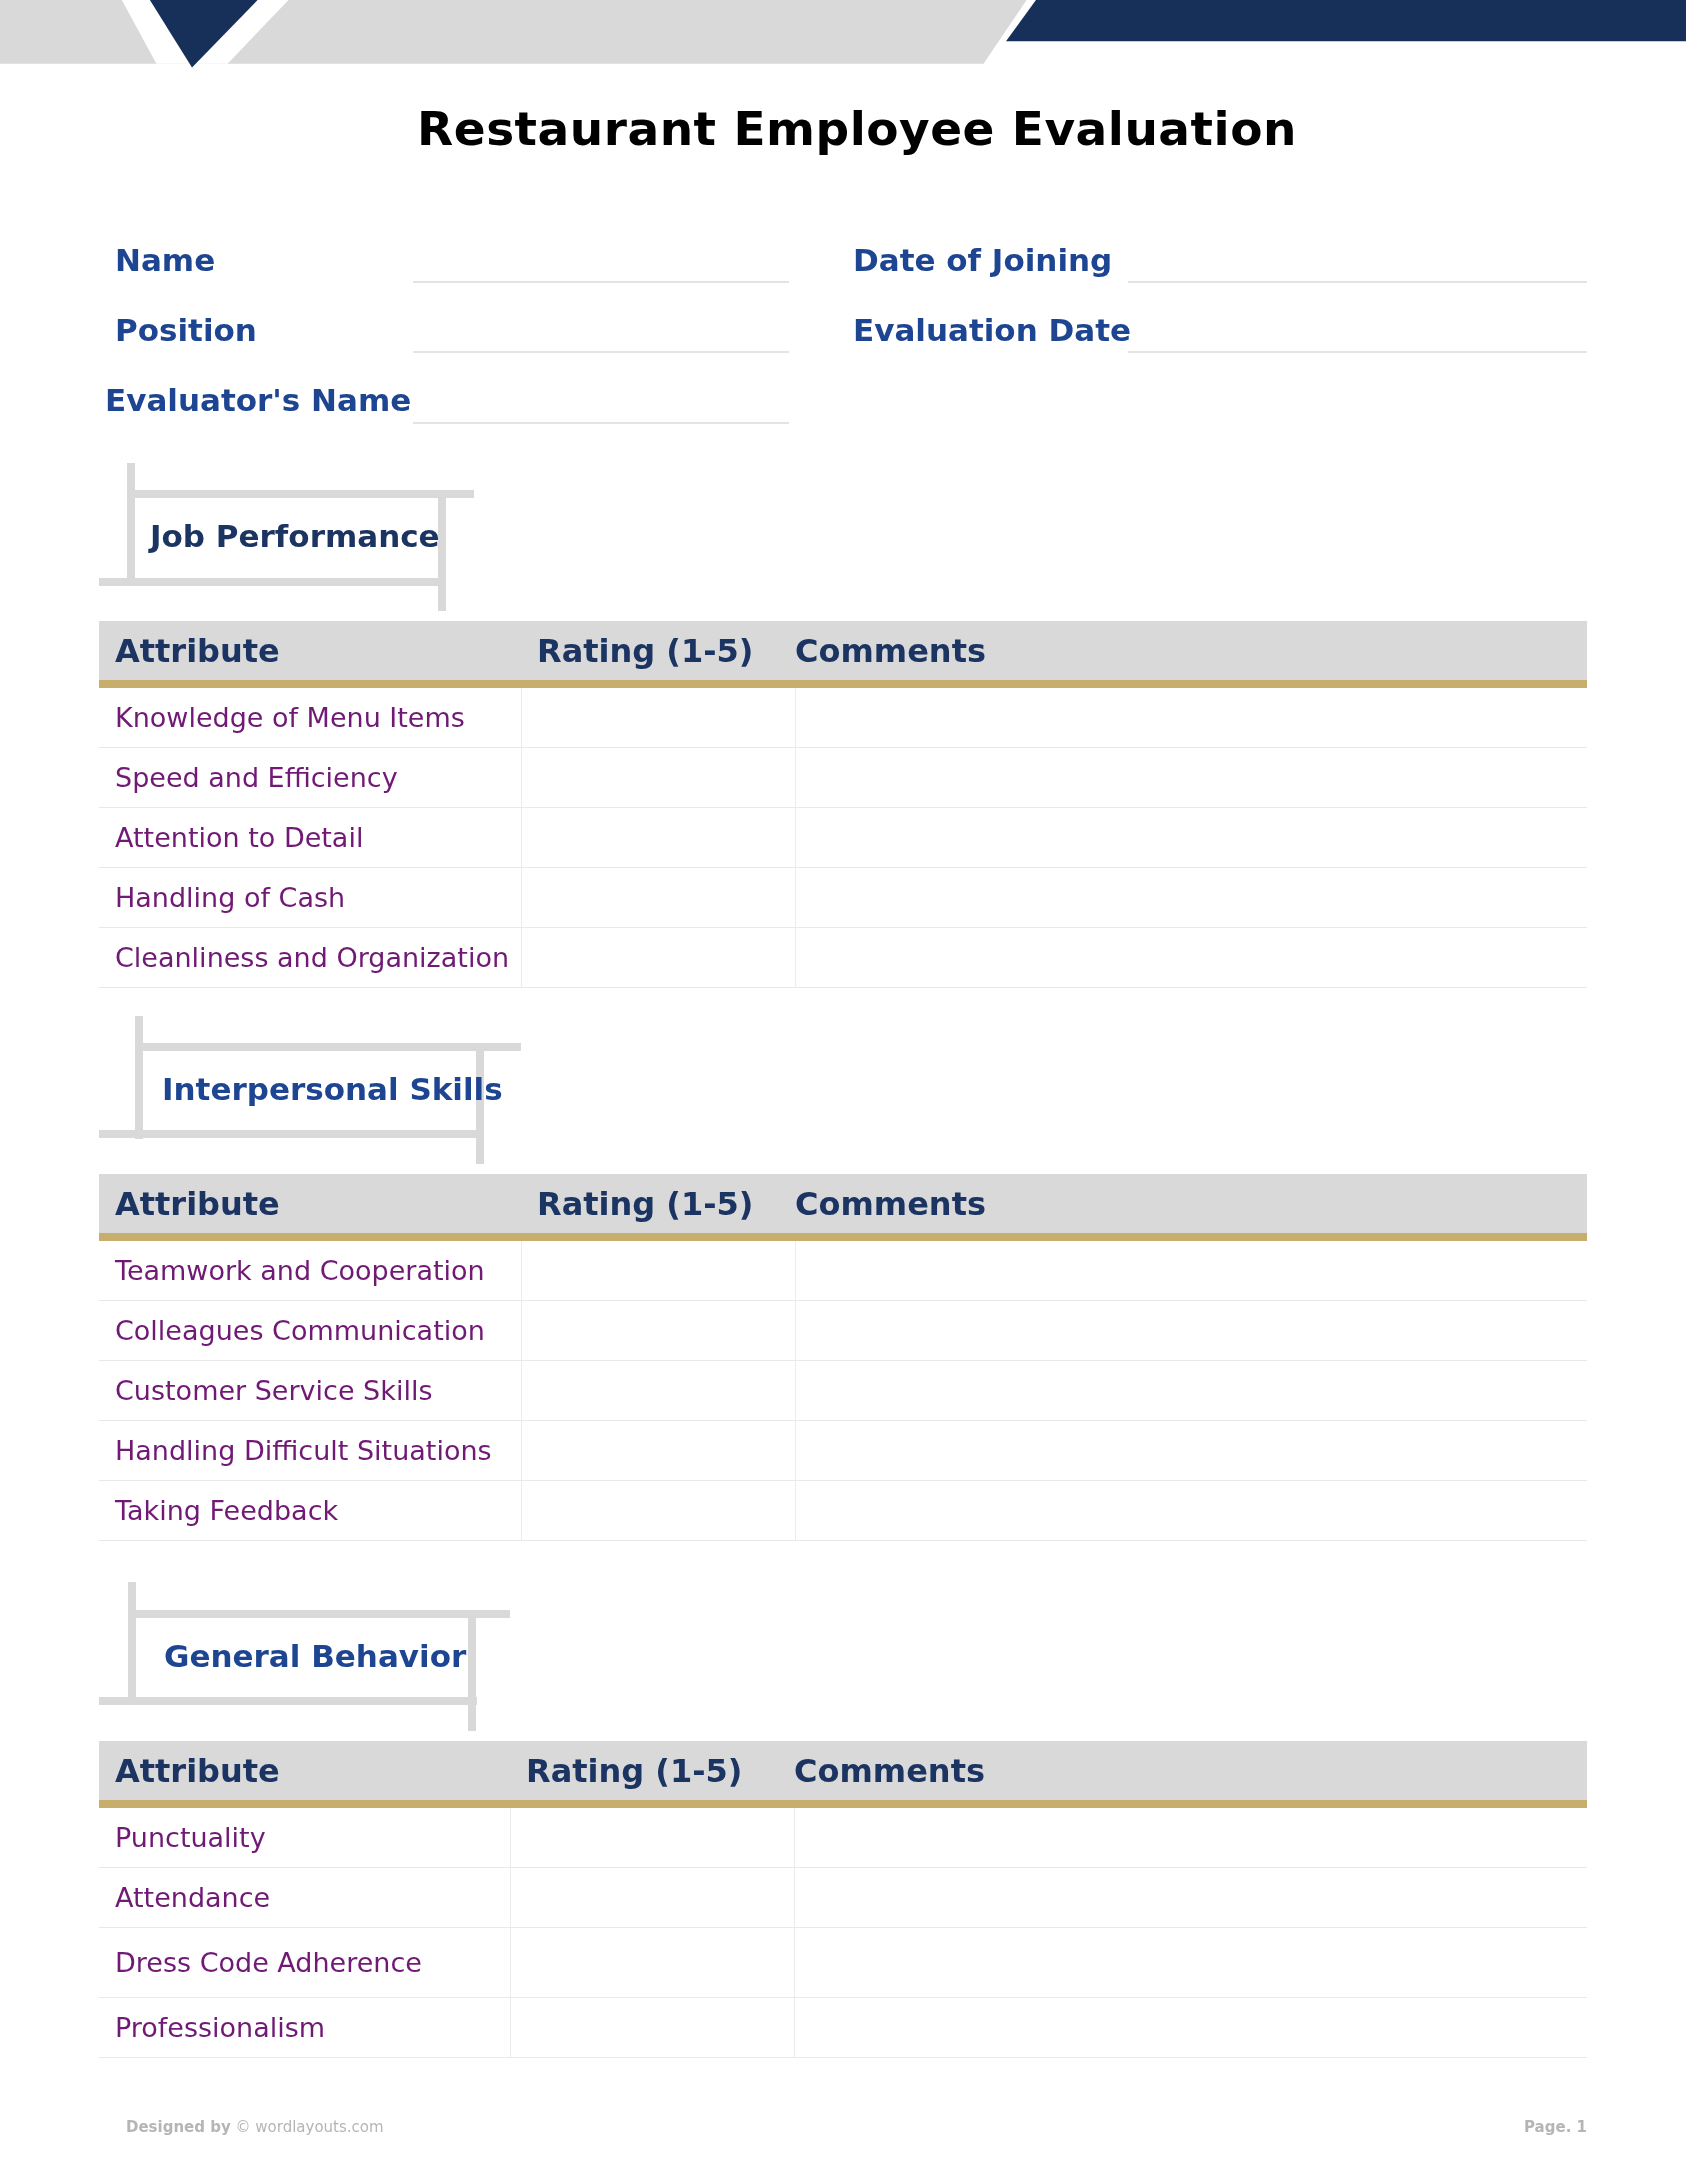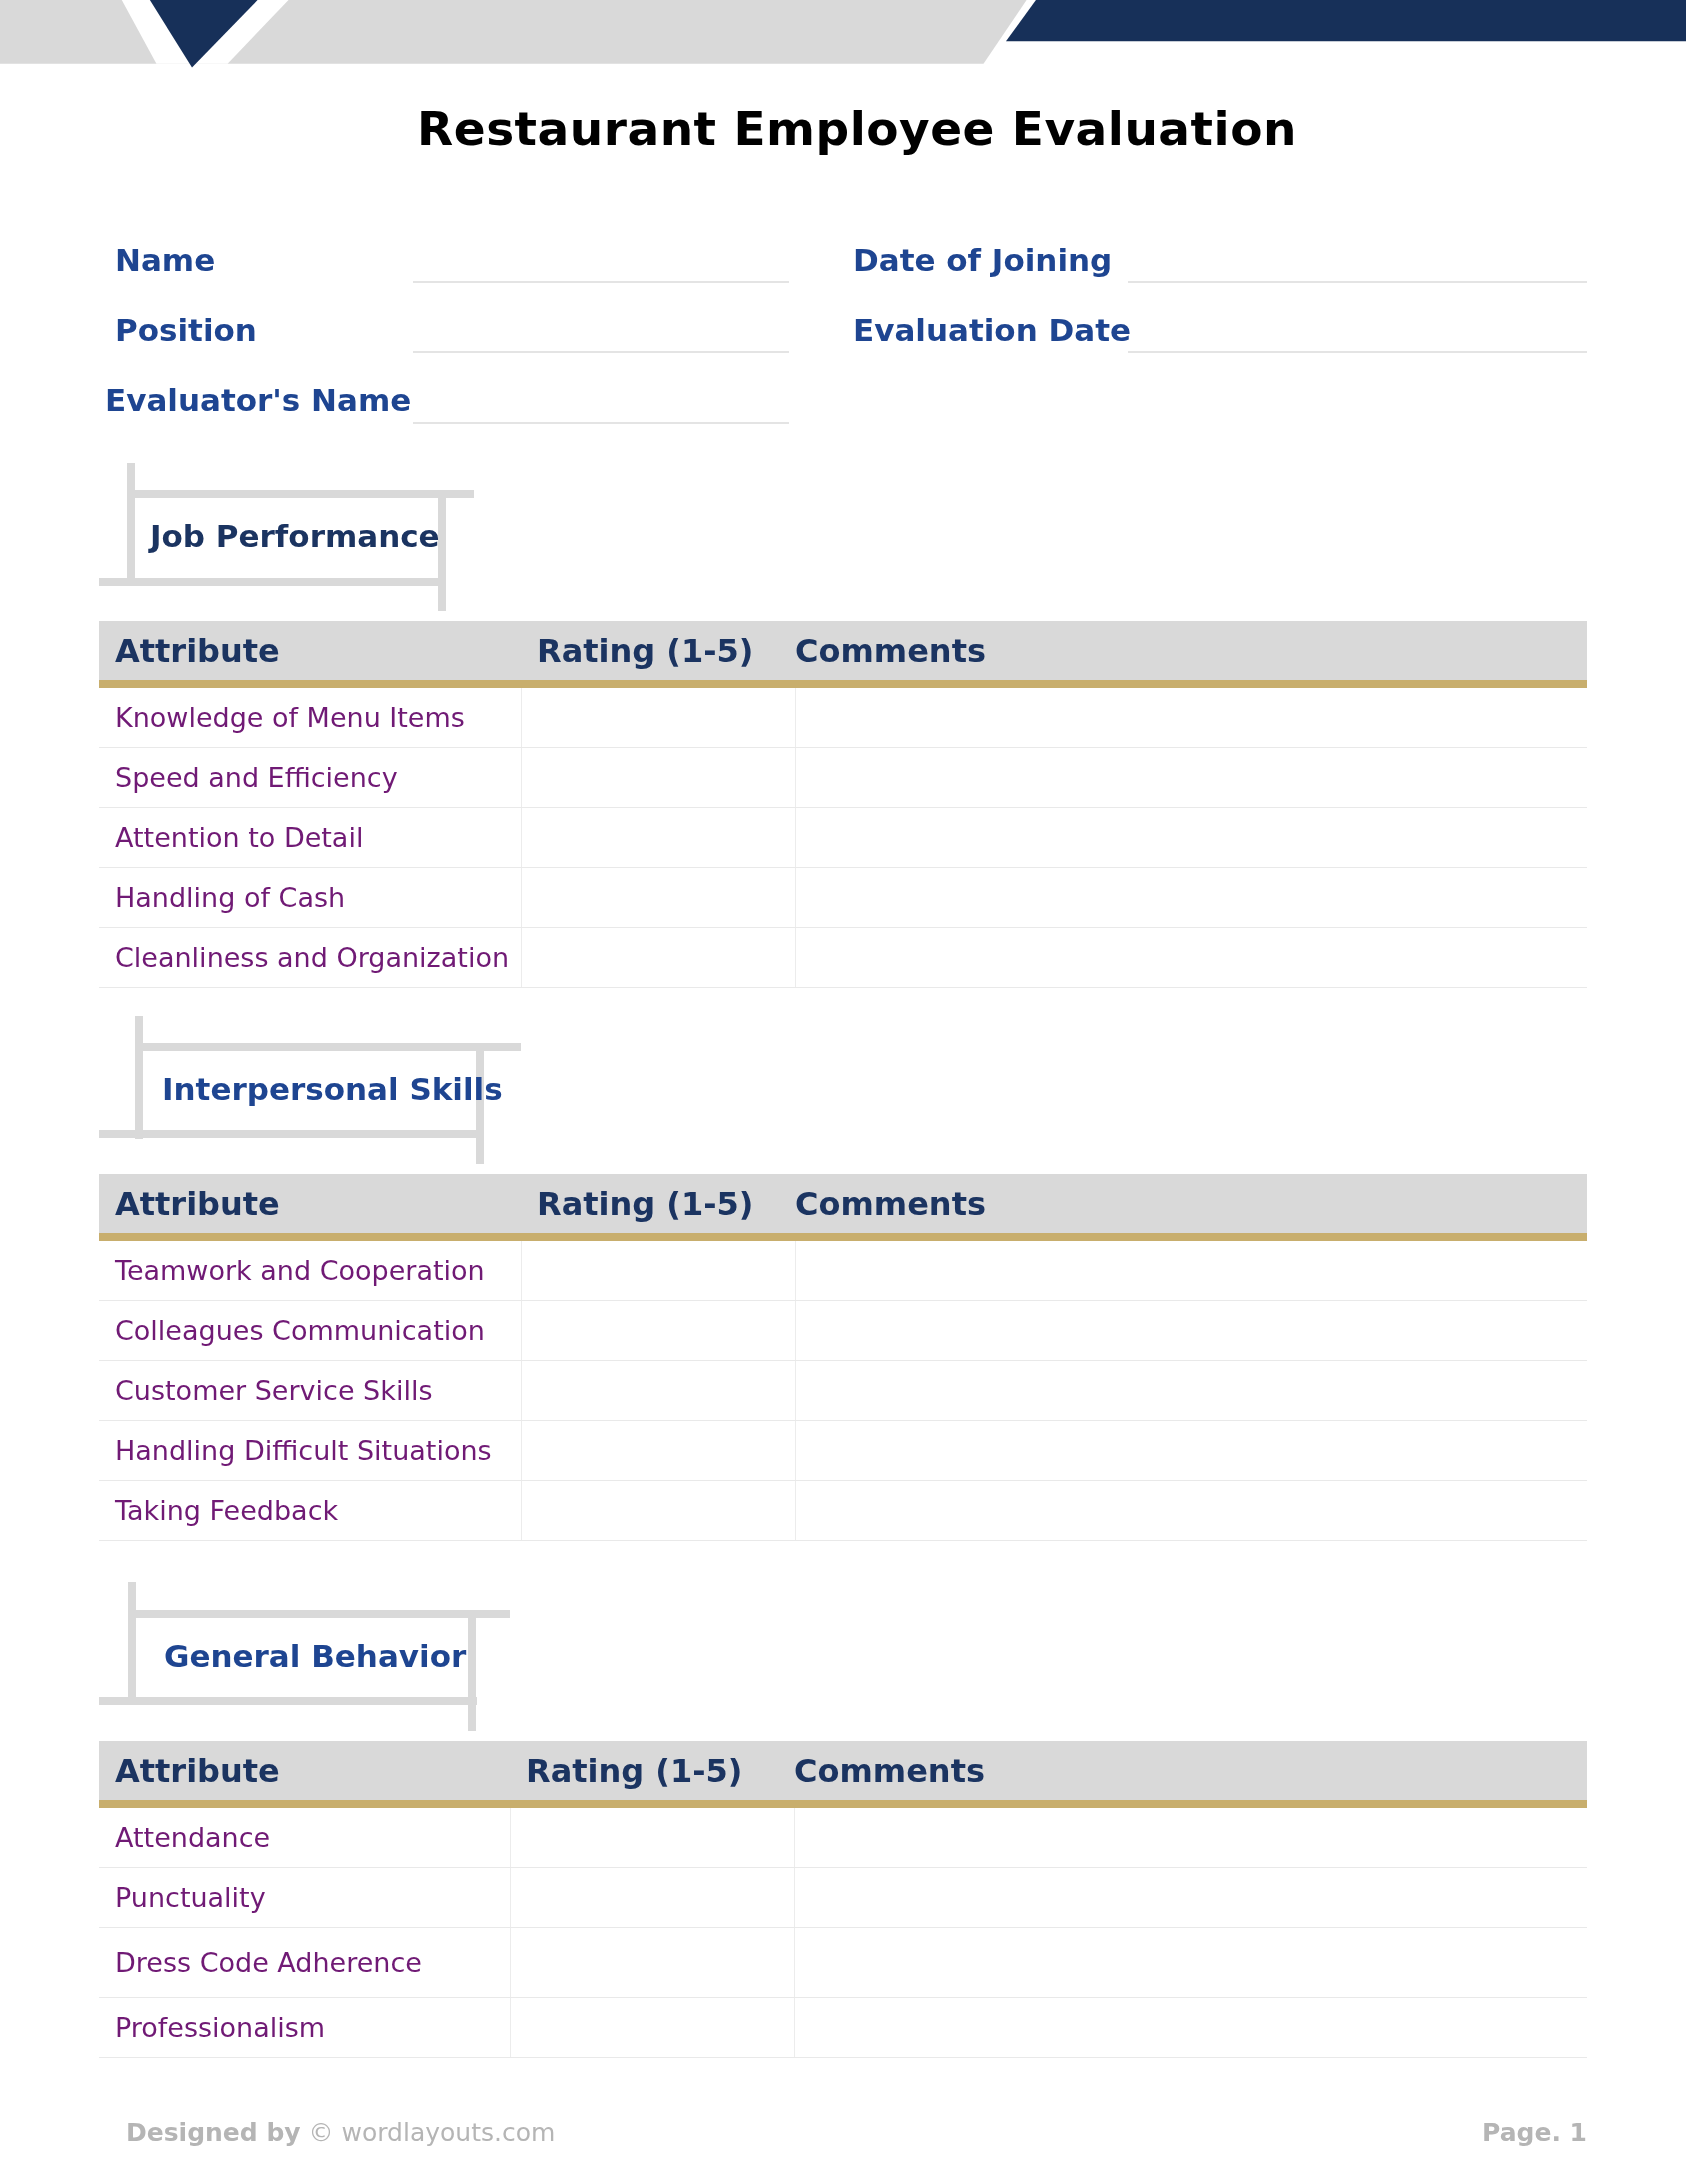--- a/index.html
+++ b/index.html
@@ -9,21 +9,21 @@
   .flabel{font-size:31px;font-weight:bold;color:#1e4591;}
   .fline{height:1.9px;background:#e4e4e4;}
   .bar{background:#d9d9d9;position:absolute;}
   .sec-title{position:absolute;font-size:31px;font-weight:bold;}
   table.eval{position:absolute;left:99px;width:1488px;border-collapse:collapse;table-layout:fixed;}
   table.eval th{background:#d9d9d9;height:59px;text-align:left;font-size:32px;font-weight:bold;color:#1b3461;padding:0 0 0 16px;border-bottom:8.4px solid #c8ae6d;}
   table.eval th.c3{padding:0;}
   table.eval td{height:59px;border-bottom:1.9px solid #e9e9e9;font-size:27px;color:#701a75;padding:0 0 0 16px;white-space:nowrap;}
   table.eval td.rc{border-left:1.9px solid #ececec;padding:0;}
   table.eval tr.tall td{height:69px;}
-  .footer{top:2118px;font-size:25px;color:#b5b5b5;}
+  .footer{top:2118px;font-size:15px;color:#b5b5b5;}
 </style>
 </head>
 <body>
 
 <svg class="abs" style="left:0;top:0" width="1686" height="75" viewBox="0 0 1800 80">
   <polygon points="0,0 1096,0 1050,68 0,68" fill="#d9d9d9"></polygon>
   <polygon points="130,0 308,0 243,68 167,68" fill="#ffffff"></polygon>
   <polygon points="160,0 275,0 205,72" fill="#173059"></polygon>
   <polygon points="1106,0 1800,0 1800,44 1074,44" fill="#173059"></polygon>
 </svg>
@@ -155,26 +155,26 @@
       <col style="width:284px">
       <col>
     </colgroup>
   <tbody>
       <tr>
     <th>Attribute</th>
     <th>Rating (1-5)</th>
     <th class="c3">Comments</th>
   </tr>
   <tr>
-        <td>Attendance</td>
+        <td>Punctuality</td>
         <td class="rc"></td>
         <td class="rc"></td>
       </tr>
   <tr>
-        <td>Punctuality</td>
+        <td>Attendance</td>
         <td class="rc"></td>
         <td class="rc"></td>
       </tr>
   <tr class="tall">
         <td>Dress Code Adherence</td>
         <td class="rc"></td>
         <td class="rc"></td>
       </tr>
   <tr>
         <td>Professionalism</td>

